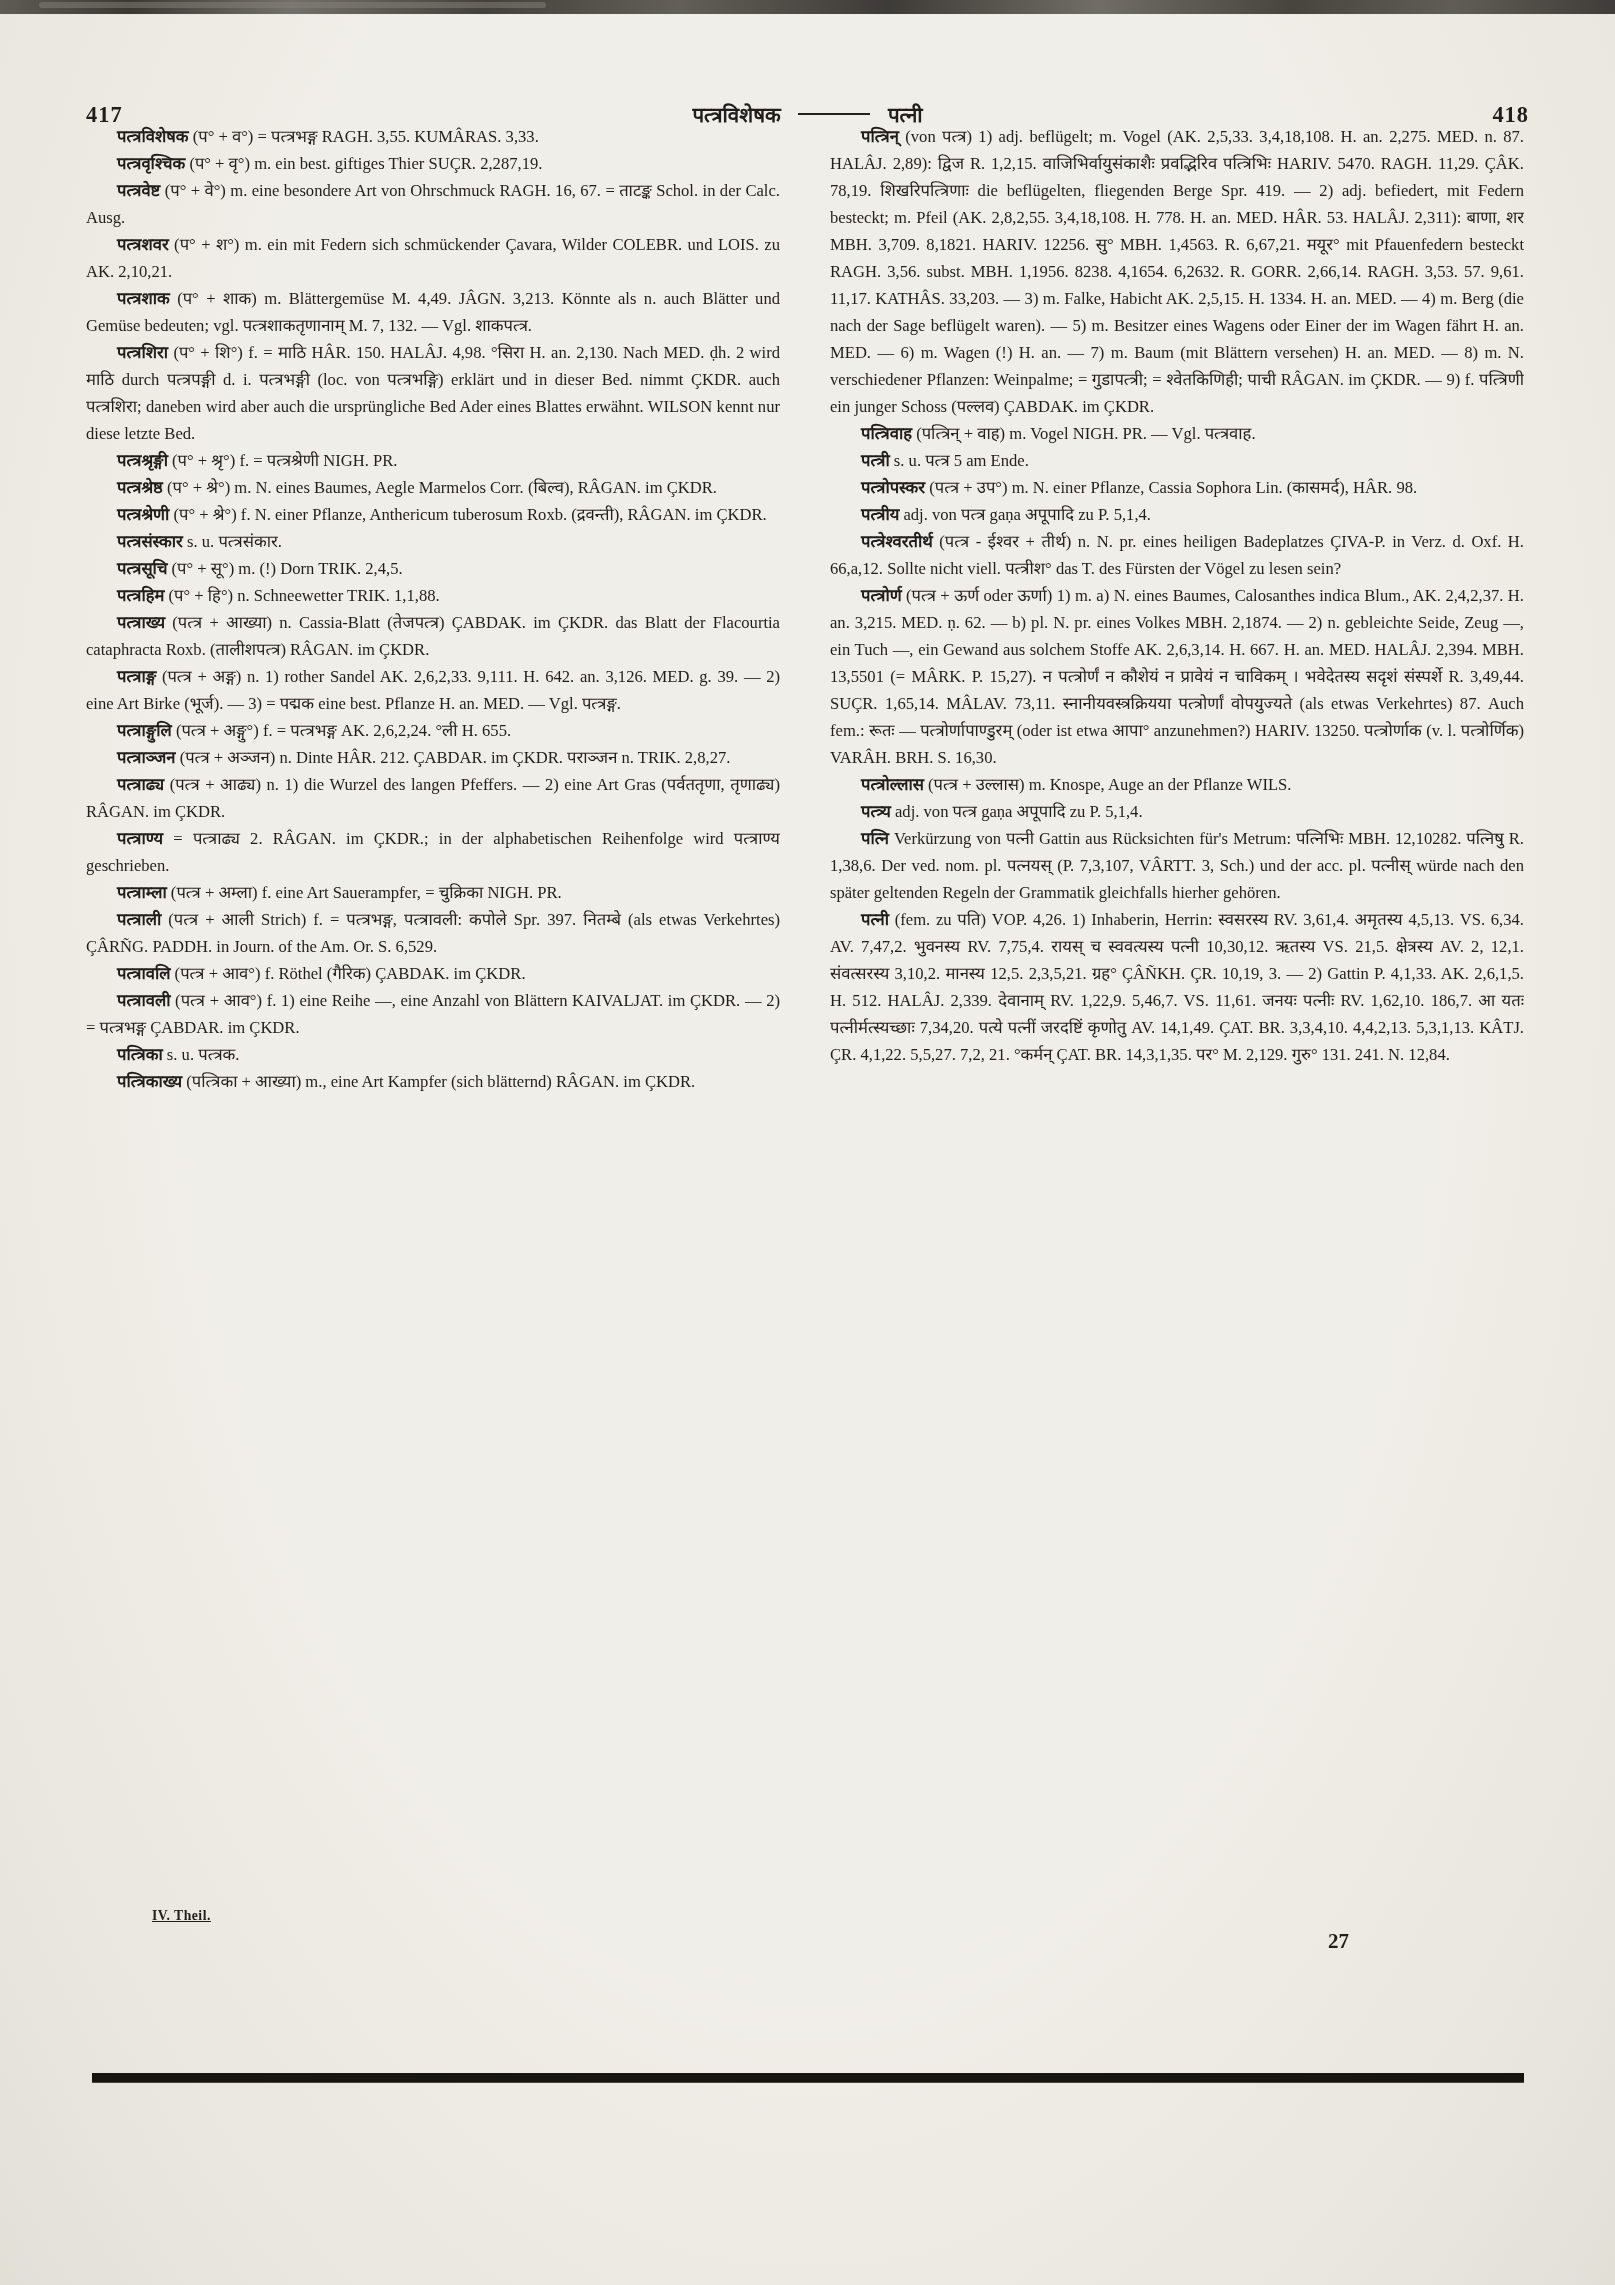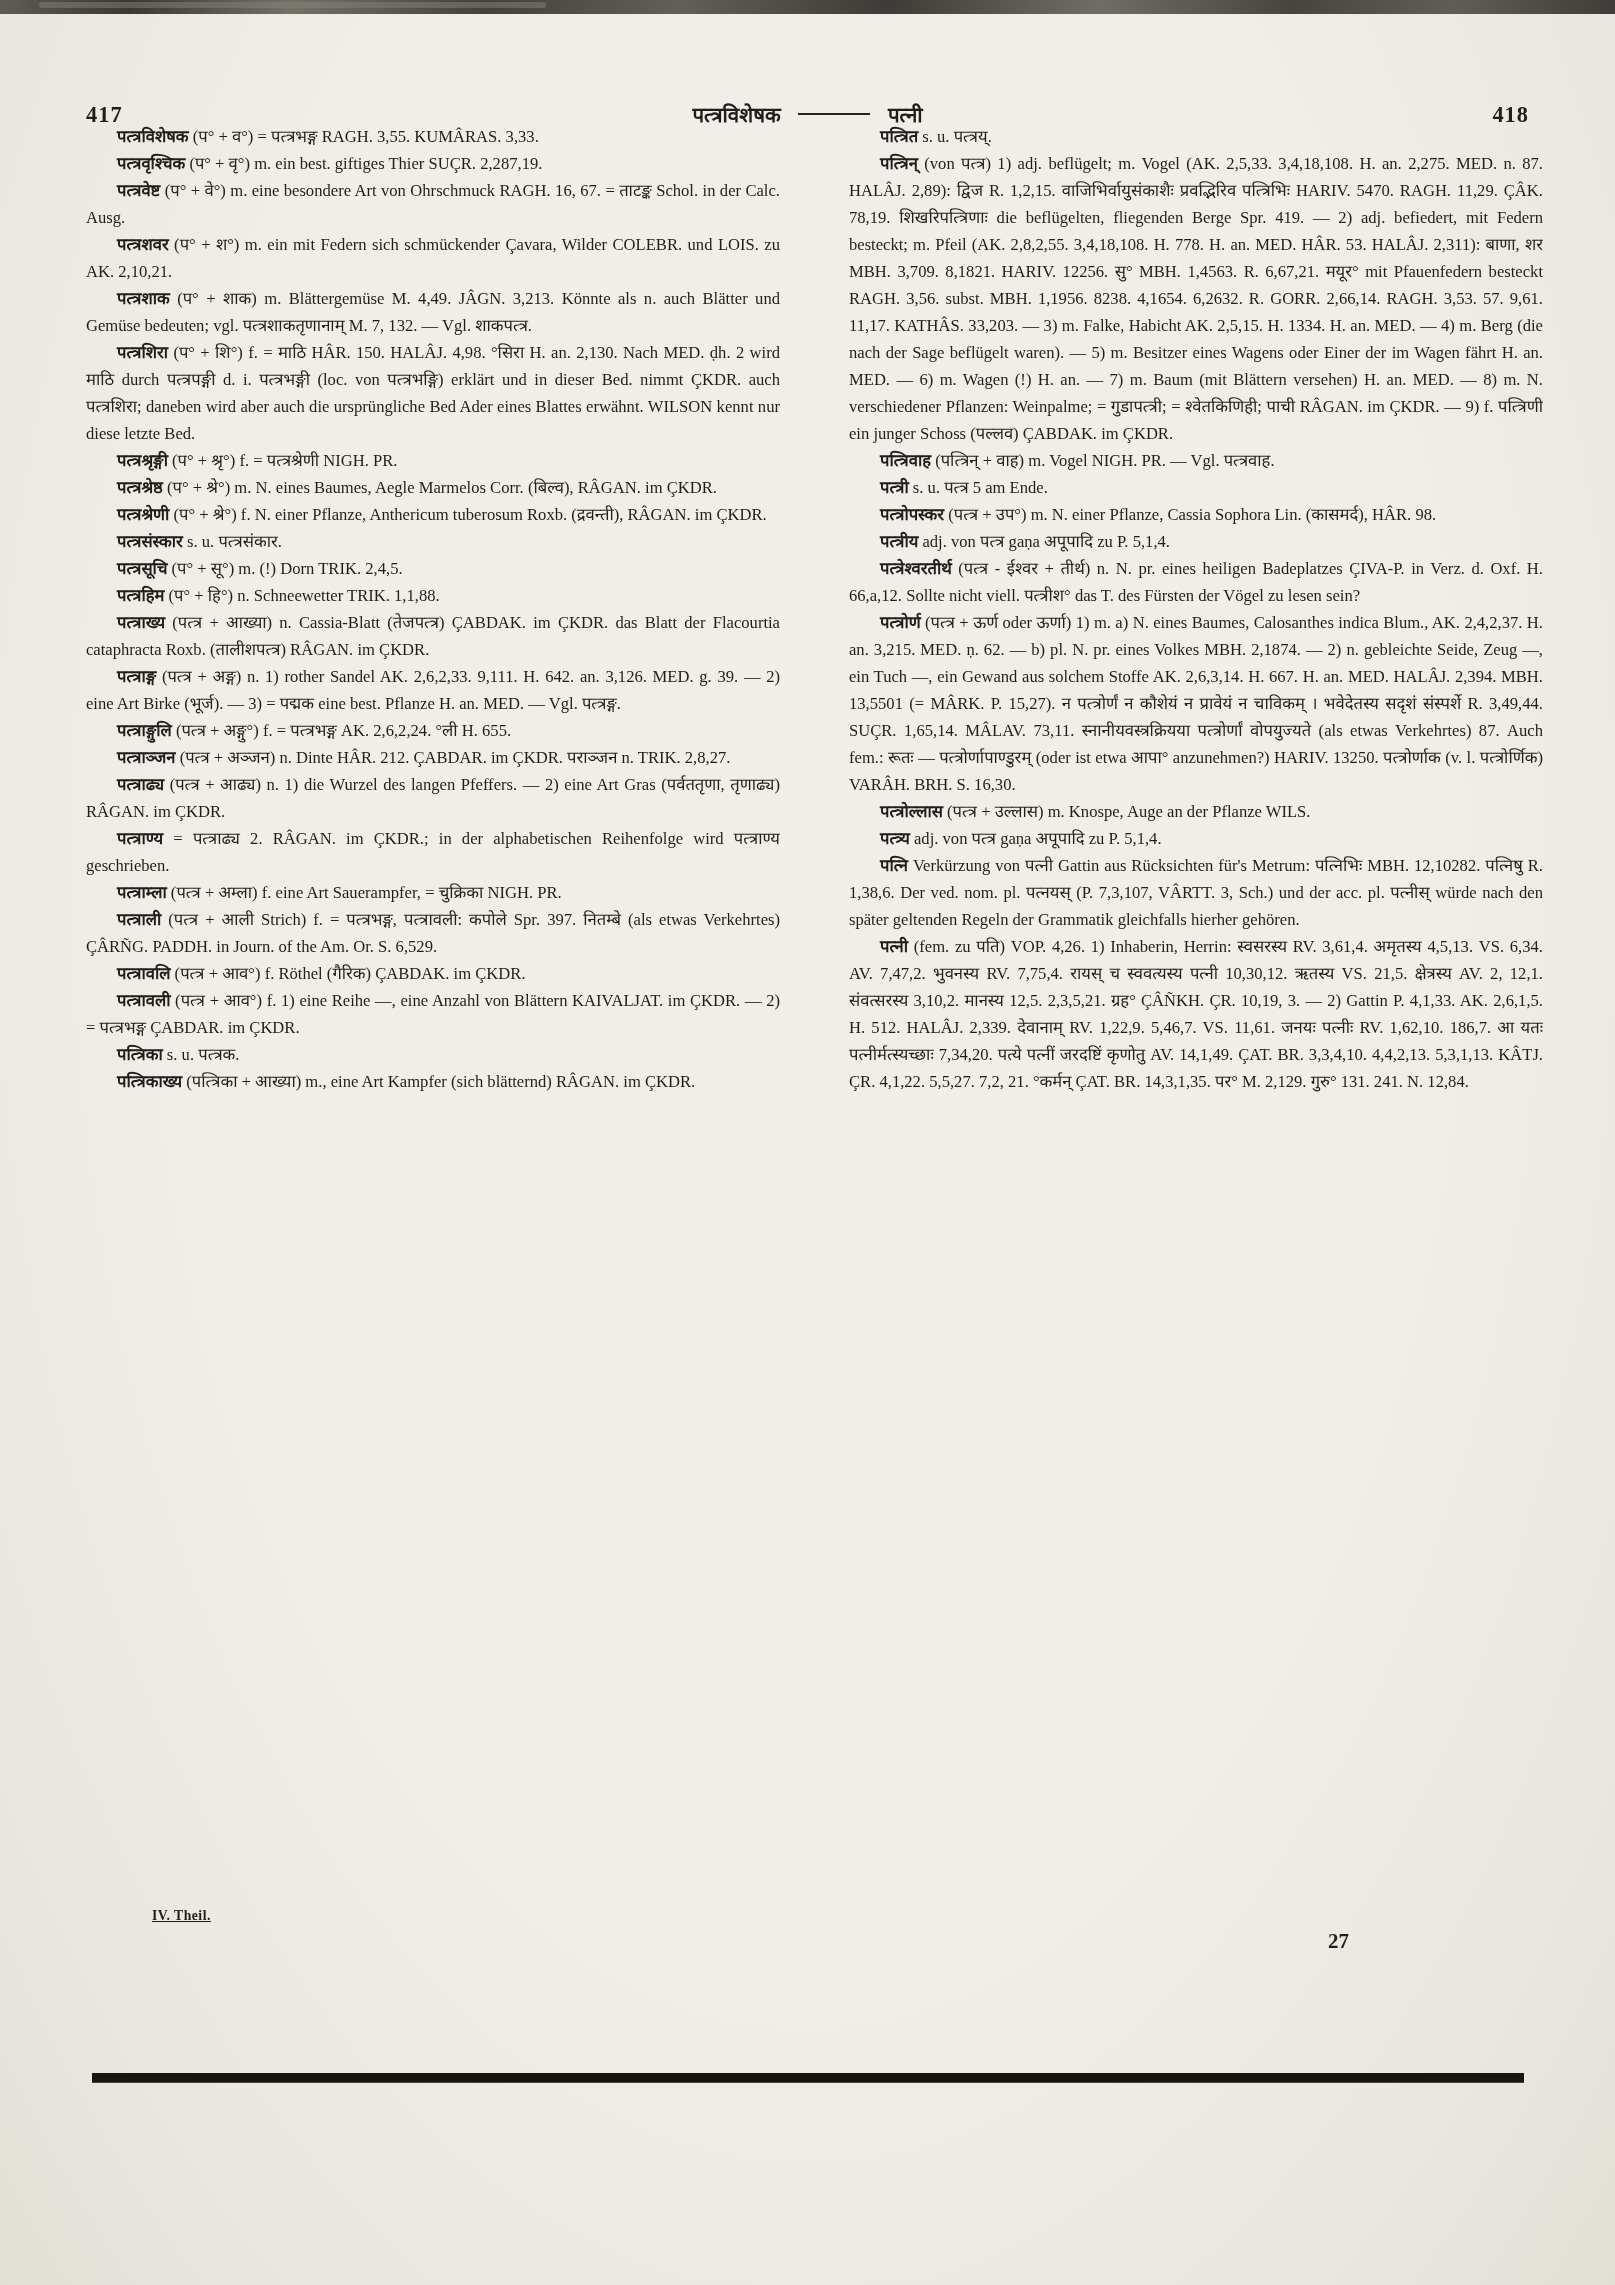--- a/index.html
+++ b/index.html
@@ -30,21 +30,21 @@
   .header-title {
     display:flex; align-items:center; gap:17.6px;
     font-size:20.5px; font-weight:bold;
   }
   .title-divider {
     display:inline-block; width:72px; height:0;
     border-top:2.4px solid #24221e;
   }
   .columns {
     position:absolute; top:123px; left:86px;
-    display:flex; gap:69px;
+    display:flex; gap:50px;
   }
   .column {
     width:694px; height:1791px; overflow:hidden;
     font-size:16.6px; line-height:27px;
     text-align:justify;
   }
   .entry { margin:0; text-indent:31px; }
   .entry b { font-weight:bold; }
   .footer-left {
     position:absolute; left:152px; top:1908px;
@@ -101,21 +101,20 @@
         <p class="entry"><b>पत्त्राढ्य</b> (पत्त्र + आढ्य) n. 1) die Wurzel des langen Pfeffers. — 2) eine Art Gras (पर्वततृणा, तृणाढ्य) RÂGAN. im ÇKDR.</p>
         <p class="entry"><b>पत्त्राण्य</b> = पत्त्राढ्य 2. RÂGAN. im ÇKDR.; in der alphabetischen Reihenfolge wird पत्त्राण्य geschrieben.</p>
         <p class="entry"><b>पत्त्राम्ला</b> (पत्त्र + अम्ला) f. eine Art Sauerampfer, = चुक्रिका NIGH. PR.</p>
         <p class="entry"><b>पत्त्राली</b> (पत्त्र + आली Strich) f. = पत्त्रभङ्ग, पत्त्रावली: कपोले Spr. 397. नितम्बे (als etwas Verkehrtes) ÇÂRÑG. PADDH. in Journ. of the Am. Or. S. 6,529.</p>
         <p class="entry"><b>पत्त्रावलि</b> (पत्त्र + आव°) f. Röthel (गैरिक) ÇABDAK. im ÇKDR.</p>
         <p class="entry"><b>पत्त्रावली</b> (पत्त्र + आव°) f. 1) eine Reihe —, eine Anzahl von Blättern KAIVALJAT. im ÇKDR. — 2) = पत्त्रभङ्ग ÇABDAR. im ÇKDR.</p>
         <p class="entry"><b>पत्त्रिका</b> s. u. पत्त्रक.</p>
         <p class="entry"><b>पत्त्रिकाख्य</b> (पत्त्रिका + आख्या) m., eine Art Kampfer (sich blätternd) RÂGAN. im ÇKDR.</p>
       </div>
     <div class="column">
-        <p class="entry"><b>पत्त्रित</b> s. u. पत्त्रय्.</p>
         <p class="entry"><b>पत्त्रिन्</b> (von पत्त्र) 1) adj. beflügelt; m. Vogel (AK. 2,5,33. 3,4,18,108. H. an. 2,275. MED. n. 87. HALÂJ. 2,89): द्विज R. 1,2,15. वाजिभिर्वायुसंकाशैः प्रवद्भिरिव पत्त्रिभिः HARIV. 5470. RAGH. 11,29. ÇÂK. 78,19. शिखरिपत्त्रिणाः die beflügelten, fliegenden Berge Spr. 419. — 2) adj. befiedert, mit Federn besteckt; m. Pfeil (AK. 2,8,2,55. 3,4,18,108. H. 778. H. an. MED. HÂR. 53. HALÂJ. 2,311): बाणा, शर MBH. 3,709. 8,1821. HARIV. 12256. सु° MBH. 1,4563. R. 6,67,21. मयूर° mit Pfauenfedern besteckt RAGH. 3,56. subst. MBH. 1,1956. 8238. 4,1654. 6,2632. R. GORR. 2,66,14. RAGH. 3,53. 57. 9,61. 11,17. KATHÂS. 33,203. — 3) m. Falke, Habicht AK. 2,5,15. H. 1334. H. an. MED. — 4) m. Berg (die nach der Sage beflügelt waren). — 5) m. Besitzer eines Wagens oder Einer der im Wagen fährt H. an. MED. — 6) m. Wagen (!) H. an. — 7) m. Baum (mit Blättern versehen) H. an. MED. — 8) m. N. verschiedener Pflanzen: Weinpalme; = गुडापत्त्री; = श्वेतकिणिही; पाची RÂGAN. im ÇKDR. — 9) f. पत्त्रिणी ein junger Schoss (पल्लव) ÇABDAK. im ÇKDR.</p>
         <p class="entry"><b>पत्त्रिवाह</b> (पत्त्रिन् + वाह) m. Vogel NIGH. PR. — Vgl. पत्त्रवाह.</p>
         <p class="entry"><b>पत्त्री</b> s. u. पत्त्र 5 am Ende.</p>
         <p class="entry"><b>पत्त्रोपस्कर</b> (पत्त्र + उप°) m. N. einer Pflanze, Cassia Sophora Lin. (कासमर्द), HÂR. 98.</p>
         <p class="entry"><b>पत्त्रीय</b> adj. von पत्त्र gaṇa अपूपादि zu P. 5,1,4.</p>
         <p class="entry"><b>पत्त्रेश्वरतीर्थ</b> (पत्त्र - ईश्वर + तीर्थ) n. N. pr. eines heiligen Badeplatzes ÇIVA-P. in Verz. d. Oxf. H. 66,a,12. Sollte nicht viell. पत्त्रीश° das T. des Fürsten der Vögel zu lesen sein?</p>
         <p class="entry"><b>पत्त्रोर्ण</b> (पत्त्र + ऊर्ण oder ऊर्णा) 1) m. a) N. eines Baumes, Calosanthes indica Blum., AK. 2,4,2,37. H. an. 3,215. MED. ṇ. 62. — b) pl. N. pr. eines Volkes MBH. 2,1874. — 2) n. gebleichte Seide, Zeug —, ein Tuch —, ein Gewand aus solchem Stoffe AK. 2,6,3,14. H. 667. H. an. MED. HALÂJ. 2,394. MBH. 13,5501 (= MÂRK. P. 15,27). न पत्त्रोर्णं न कौशेयं न प्रावेयं न चाविकम् । भवेदेतस्य सदृशं संस्पर्शे R. 3,49,44. SUÇR. 1,65,14. MÂLAV. 73,11. स्नानीयवस्त्रक्रियया पत्त्रोर्णां वोपयुज्यते (als etwas Verkehrtes) 87. Auch fem.: रूतः — पत्त्रोर्णापाण्डुरम् (oder ist etwa आपा° anzunehmen?) HARIV. 13250. पत्त्रोर्णाक (v. l. पत्त्रोर्णिक) VARÂH. BRH. S. 16,30.</p>
         <p class="entry"><b>पत्त्रोल्लास</b> (पत्त्र + उल्लास) m. Knospe, Auge an der Pflanze WILS.</p>
         <p class="entry"><b>पत्त्र्य</b> adj. von पत्त्र gaṇa अपूपादि zu P. 5,1,4.</p>
         <p class="entry"><b>पत्नि</b> Verkürzung von पत्नी Gattin aus Rücksichten für's Metrum: पत्निभिः MBH. 12,10282. पत्निषु R. 1,38,6. Der ved. nom. pl. पत्नयस् (P. 7,3,107, VÂRTT. 3, Sch.) und der acc. pl. पत्नीस् würde nach den später geltenden Regeln der Grammatik gleichfalls hierher gehören.</p>

